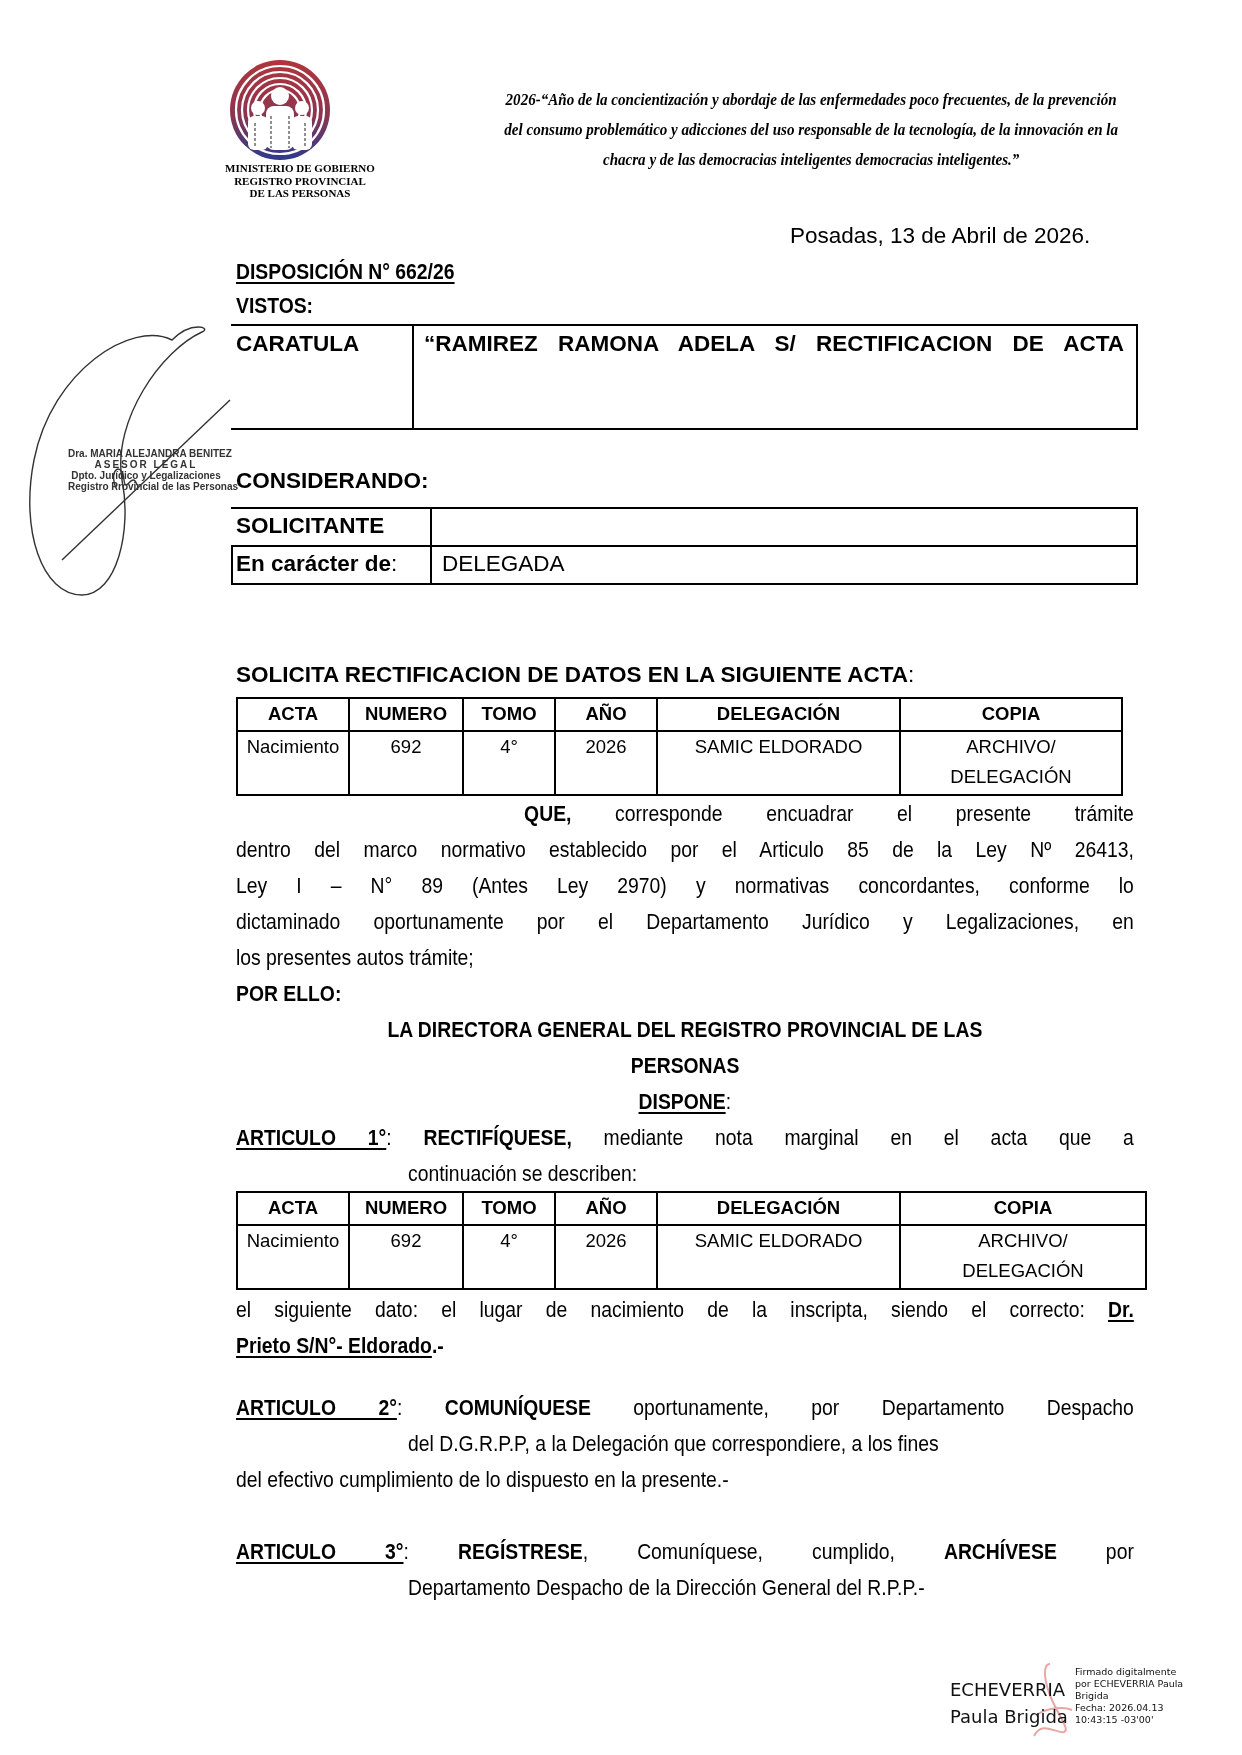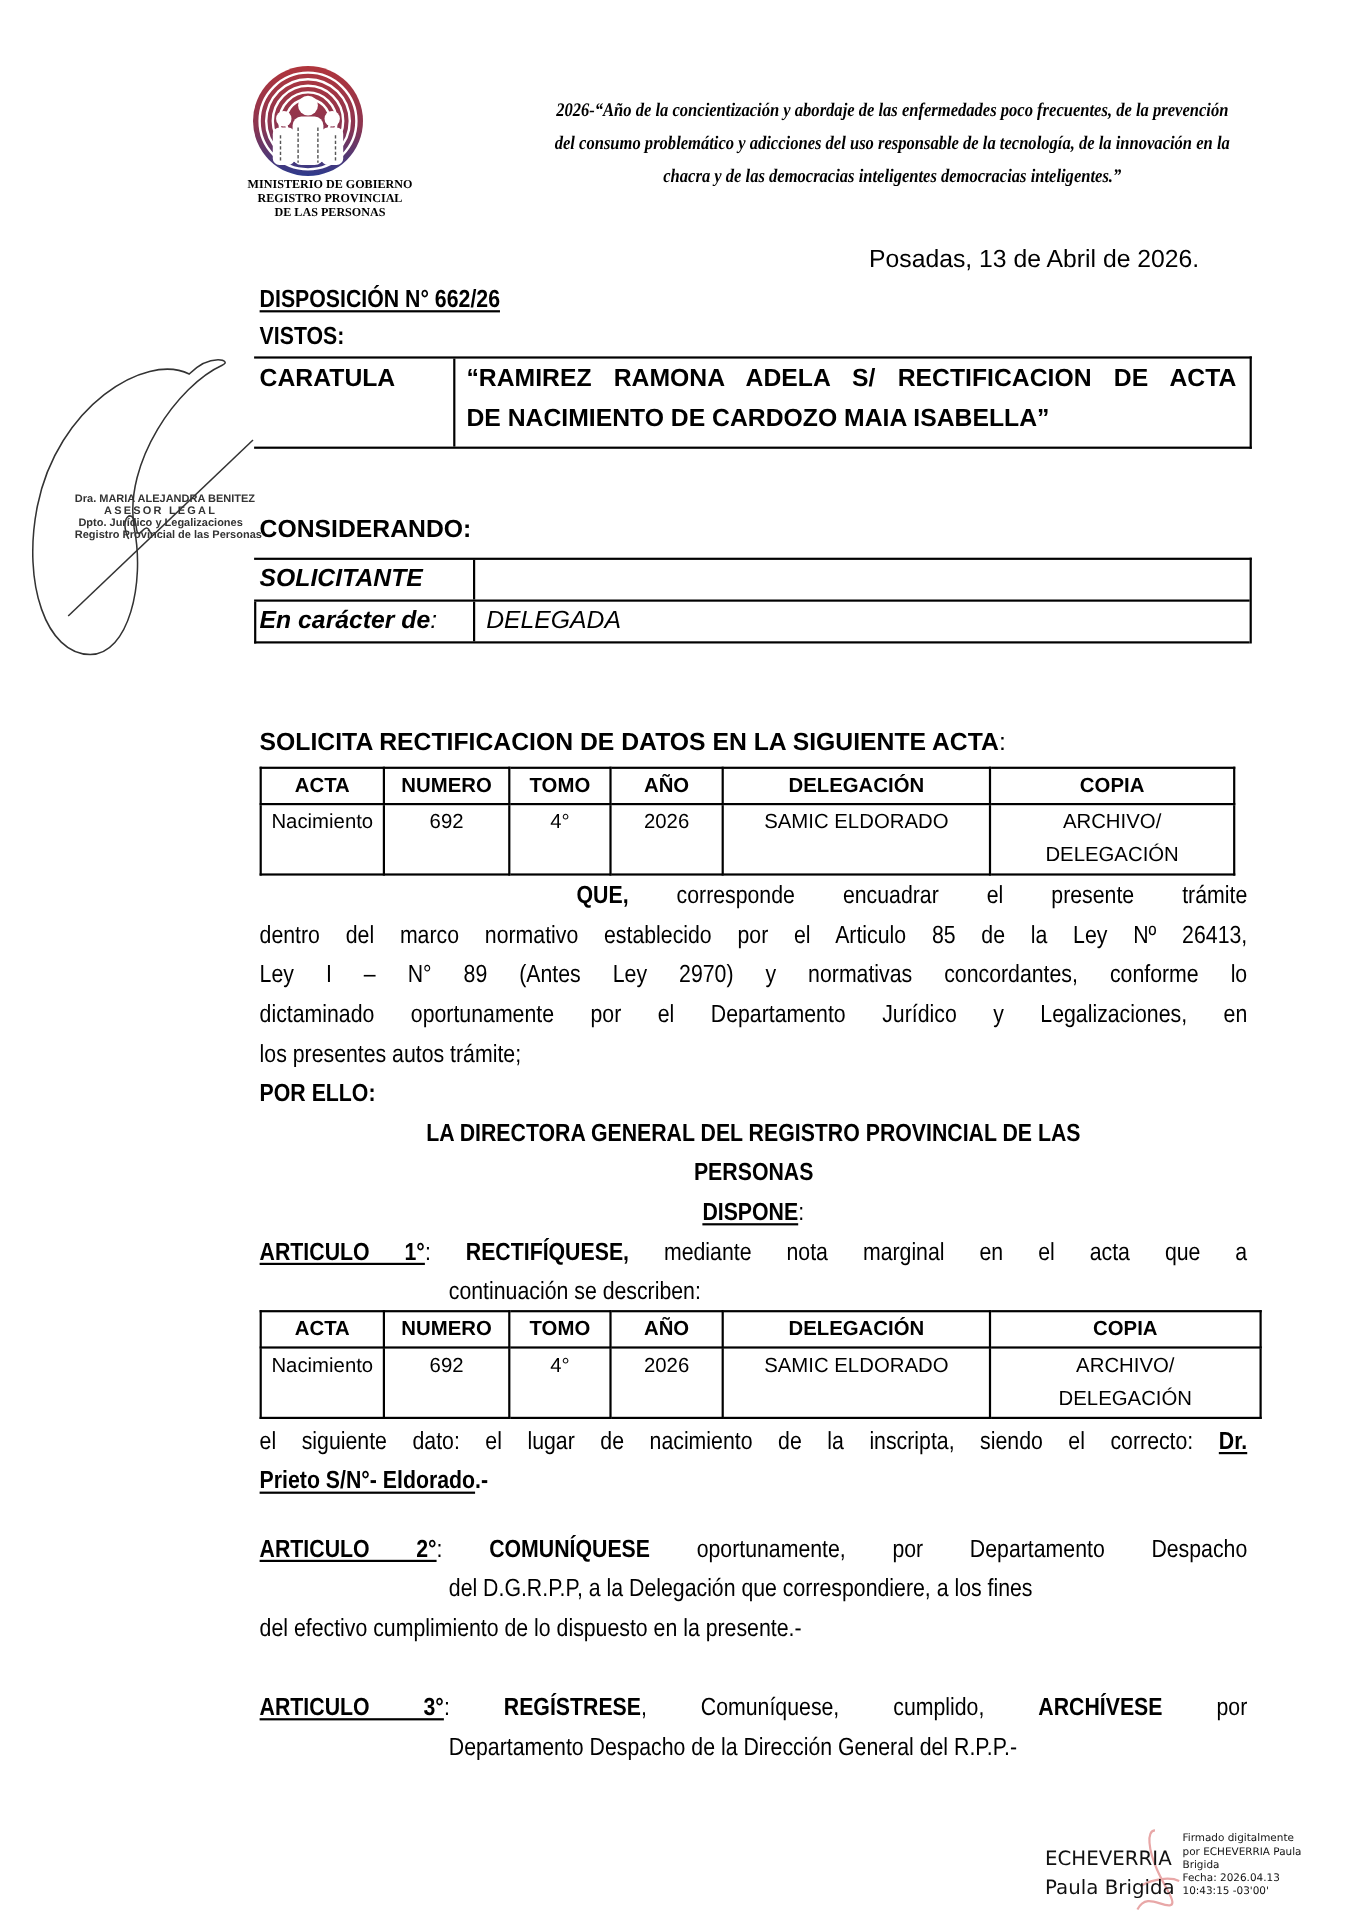--- a/index.html
+++ b/index.html
@@ -21,31 +21,31 @@
     .txt { font-size: 22.5px; line-height: 36px; white-space: nowrap; }
     .b { font-weight: bold; }
     .u { text-decoration: underline; text-underline-offset: 3px; }
     .narrow { font-family: "Liberation Sans", sans-serif; transform: scaleX(0.86); transform-origin: left top; }
 
     .date { left: 790px; top: 218px; }
     .disp { left: 236px; top: 254px; }
     .vistos { left: 236px; top: 288px; }
 
     
-    .caratula { left: 231px; top: 324px; width: 907px; height: 84px; border-top: 2px solid #000; border-bottom: 2px solid #000; border-right: 2px solid #000; box-sizing: border-box; }
+    .caratula { left: 231px; top: 324px; width: 907px; height: 106px; border-top: 2px solid #000; border-bottom: 2px solid #000; border-right: 2px solid #000; box-sizing: border-box; }
     .caratula .sep { position: absolute; left: 181px; top: 0; bottom: 0; border-left: 2px solid #000; }
     .caratula .k { position: absolute; left: 5px; top: 0; }
     .caratula .v { position: absolute; left: 193px; top: 0; width: 700px; font-weight: bold; white-space: normal; }
     .caratula .v div { text-align: justify; text-align-last: justify; }
     .caratula .v div.last { text-align-last: left; }
 
     .consid { left: 236px; top: 463px; }
 
     
-    .sol { left: 231px; top: 507px; width: 907px; box-sizing: border-box; border-right: 2px solid #000; border-top: 2px solid #000; font-style: italic; }
+    .sol { left: 231px; top: 507px; width: 907px; box-sizing: border-box; border-right: 2px solid #000; border-top: 2px solid #000; }
     .sol .row { position: relative; height: 36px; border-bottom: 2px solid #000; }
     .sol .row.last { border-left: 2px solid #000; }
     .sol .sep { position: absolute; left: 199px; top: 0; bottom: 0; border-left: 2px solid #000; }
     .sol .k { position: absolute; left: 5px; top: -1px; font-weight: bold; }
     .sol .row.last .k { left: 3px; }
     .sol .v { position: absolute; left: 211px; top: -1px; }
     .sol .v.bold { font-weight: bold; }
 
     .solicita { left: 236px; top: 657px; }
 
@@ -128,21 +128,20 @@
 
 <div class="abs txt date">Posadas, 13 de Abril de 2026.</div>
 <div class="abs txt narrow b u disp">DISPOSICIÓN N° 662/26</div>
 <div class="abs txt narrow b vistos">VISTOS:</div>
 
 <div class="abs caratula txt narrow" style="transform:none;">
   <div class="sep"></div>
   <div class="k b">CARATULA</div>
   <div class="v">
     <div>“RAMIREZ RAMONA ADELA S/ RECTIFICACION DE ACTA</div>
-    <div class="last">DE NACIMIENTO DE CARDOZO MAIA ISABELLA”</div>
   </div>
 </div>
 
 <div class="abs txt b consid">CONSIDERANDO:</div>
 
 <div class="abs sol txt">
   <div class="row">
     <div class="sep"></div>
     <span class="k">SOLICITANTE</span>
   </div>

